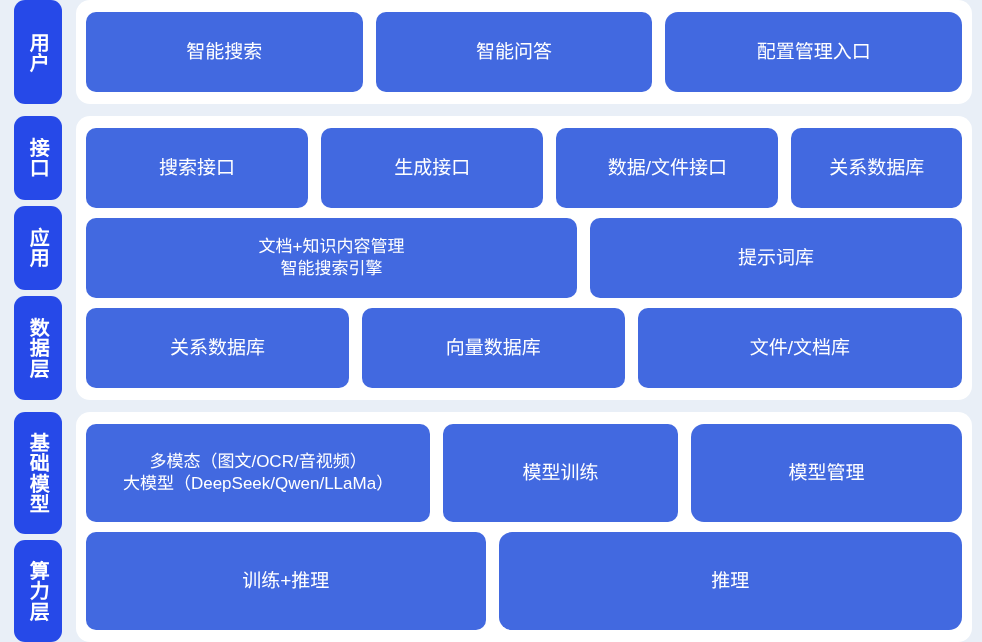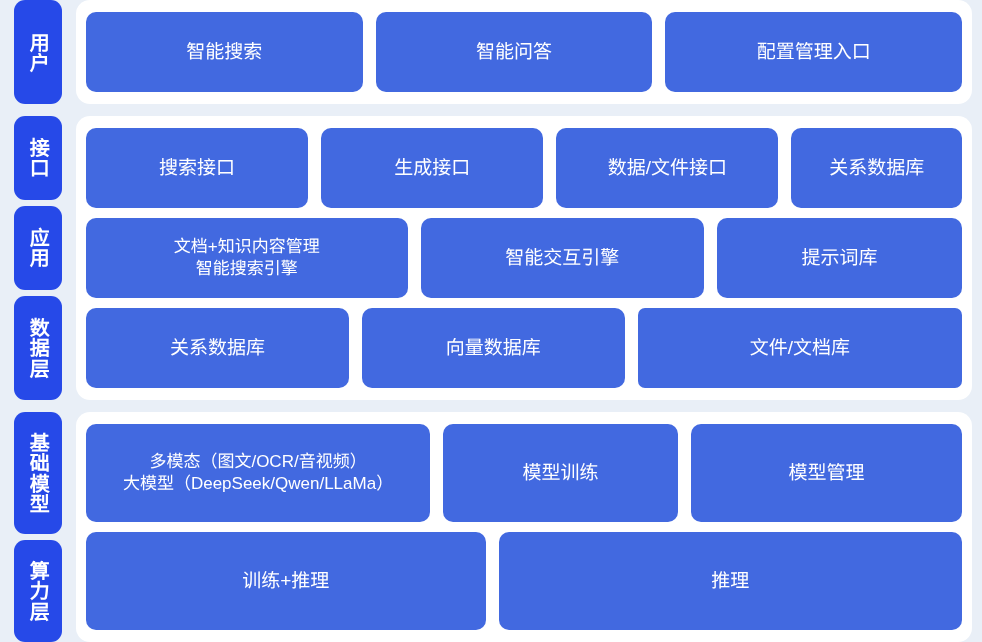--- a/index.html
+++ b/index.html
@@ -104,22 +104,22 @@
     flex: 1 1 0;
     min-width: 0;
     white-space: pre-line;
   }
 
   .node-sm  { font-size: 17px; }
 
   
   .f-12 { flex-grow: 1.2; }
   .f-13 { flex-grow: 1.3; }
-  .f-14 { flex-grow: 1.4; }
-  .f-15 { flex-grow: 1.5; border-radius: 7px; }
+  .f-14 { flex-grow: 1.4; border-radius: 13px; }
+  .f-15 { flex-grow: 1.5; }
   .f-16 { flex-grow: 1.6; }
   .f-18 { flex-grow: 1.8; text-align: center; }
   .f-09 { flex-grow: 0.9; }
 </style>
 </head>
 <body>
 
 <div class="diagram">
 
   <section class="band band-users">
@@ -146,21 +146,20 @@
       <div class="row">
         <div class="node f-12">搜索接口</div>
         <div class="node f-12">生成接口</div>
         <div class="node f-12">数据/文件接口</div>
         <div class="node f-09">关系数据库</div>
       </div>
 
       <div class="row">
         <div class="node node-sm f-16">文档+知识内容管理
 智能搜索引擎</div>
-        <div class="node f-14">智能交互引擎</div>
         <div class="node f-12">提示词库</div>
       </div>
 
       <div class="row">
         <div class="node f-12">关系数据库</div>
         <div class="node f-12">向量数据库</div>
         <div class="node f-15">文件/文档库</div>
       </div>
 
     </div>

